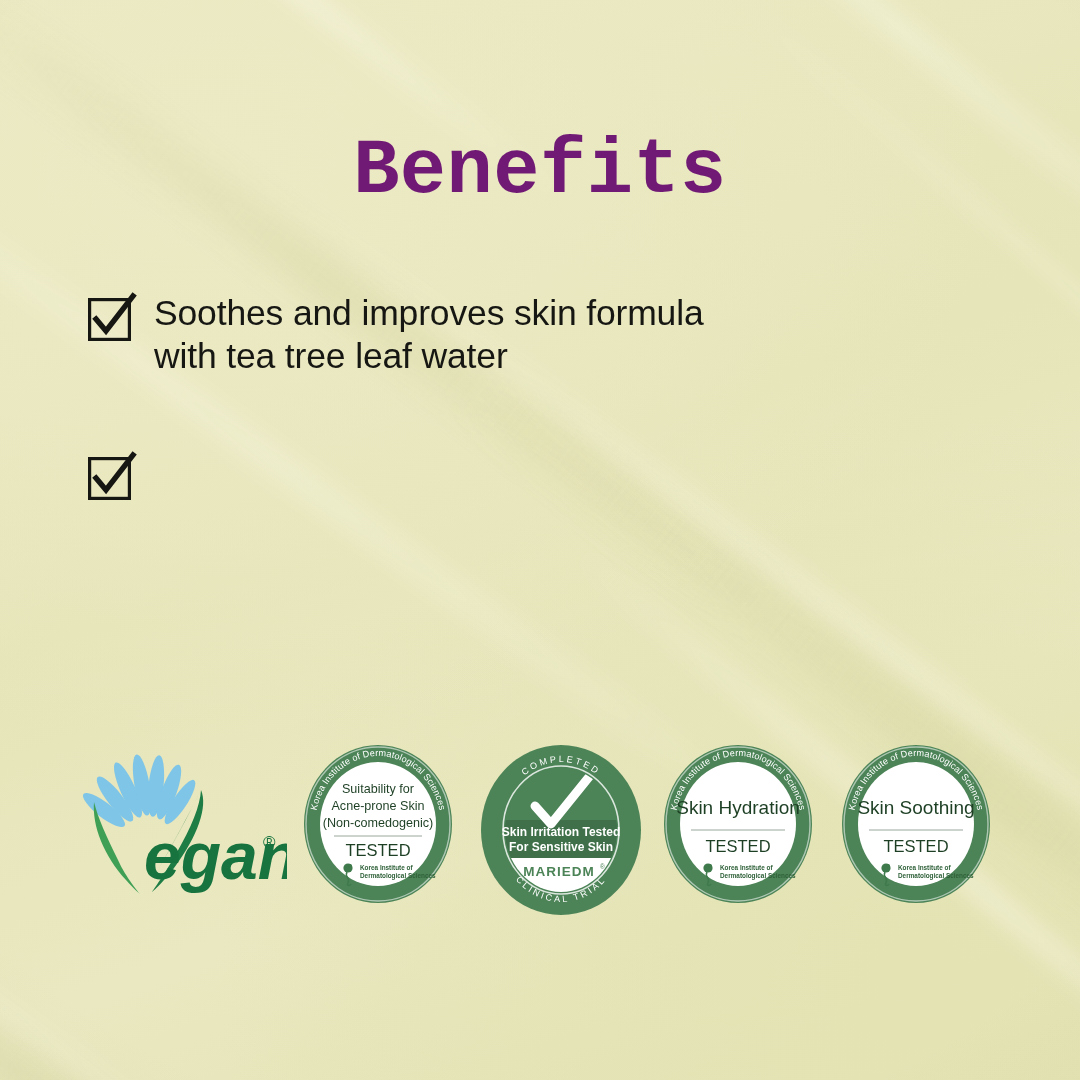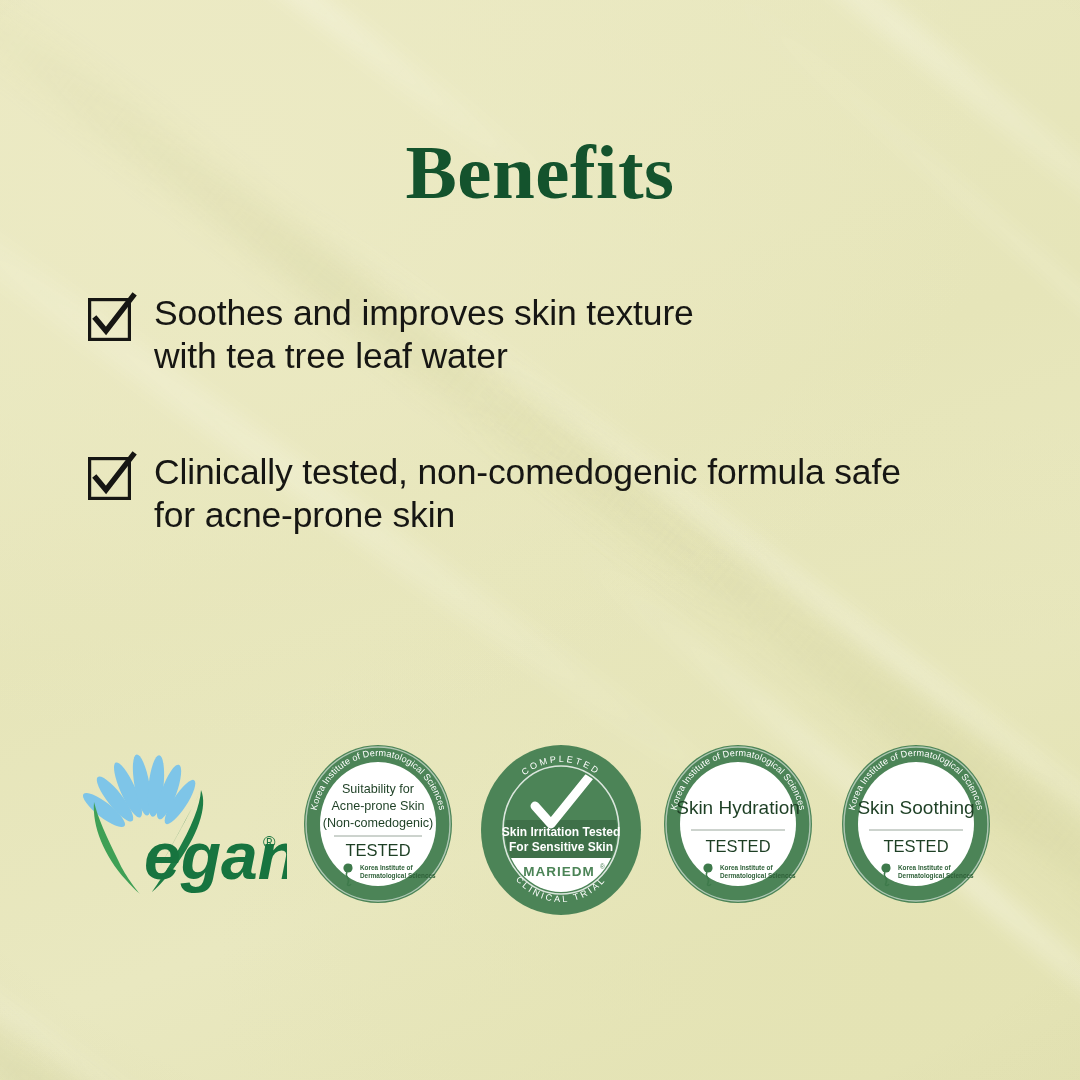--- a/index.html
+++ b/index.html
@@ -68,25 +68,25 @@
 
   
   .content { position: absolute; inset: 0; }
 
   .title {
     position: absolute;
     top: 128px;
     left: 0;
     width: 100%;
     text-align: center;
-    font-family: Liberation Serif, serif;
+    font-family: Liberation Mono, monospace;
     font-weight: bold;
     font-size: 77px;
     letter-spacing: .5px;
-    color: #14532d;
+    color: #701a75;
   }
 
   .benefits {
     position: absolute;
     left: 88px;
     top: 292px;
     width: 940px;
   }
   .benefit {
     display: flex;
@@ -163,34 +163,32 @@
 
     <div class="benefits">
 
       <div class="benefit">
         <span class="checkbox">
           <svg width="43" height="43" viewBox="0 0 43 43">
             <rect x="1.6" y="1.6" width="39.8" height="39.8" fill="none" stroke="#161613" stroke-width="3.2"></rect>
             <path d="M8 21 L18 33 L45 -2" fill="none" stroke="#161613" stroke-width="5.4" stroke-linecap="square" stroke-linejoin="miter"></path>
           </svg>
         </span>
-        <span class="benefit-text">Soothes and improves skin texture
+        <span class="benefit-text">Soothes and improves skin formula
 with tea tree leaf water</span>
       </div>
 
 
       <div class="benefit">
         <span class="checkbox">
           <svg width="43" height="43" viewBox="0 0 43 43">
             <rect x="1.6" y="1.6" width="39.8" height="39.8" fill="none" stroke="#161613" stroke-width="3.2"></rect>
             <path d="M8 21 L18 33 L45 -2" fill="none" stroke="#161613" stroke-width="5.4" stroke-linecap="square" stroke-linejoin="miter"></path>
           </svg>
         </span>
-        <span class="benefit-text">Clinically tested, non-comedogenic formula safe
-for acne-prone skin</span>
       </div>
 
     </div>
 
     <div class="badges">
 
       <div class="badge-slot vegan-logo">
         <svg width="205" height="158" viewBox="0 0 205 158">
           <g>
 

